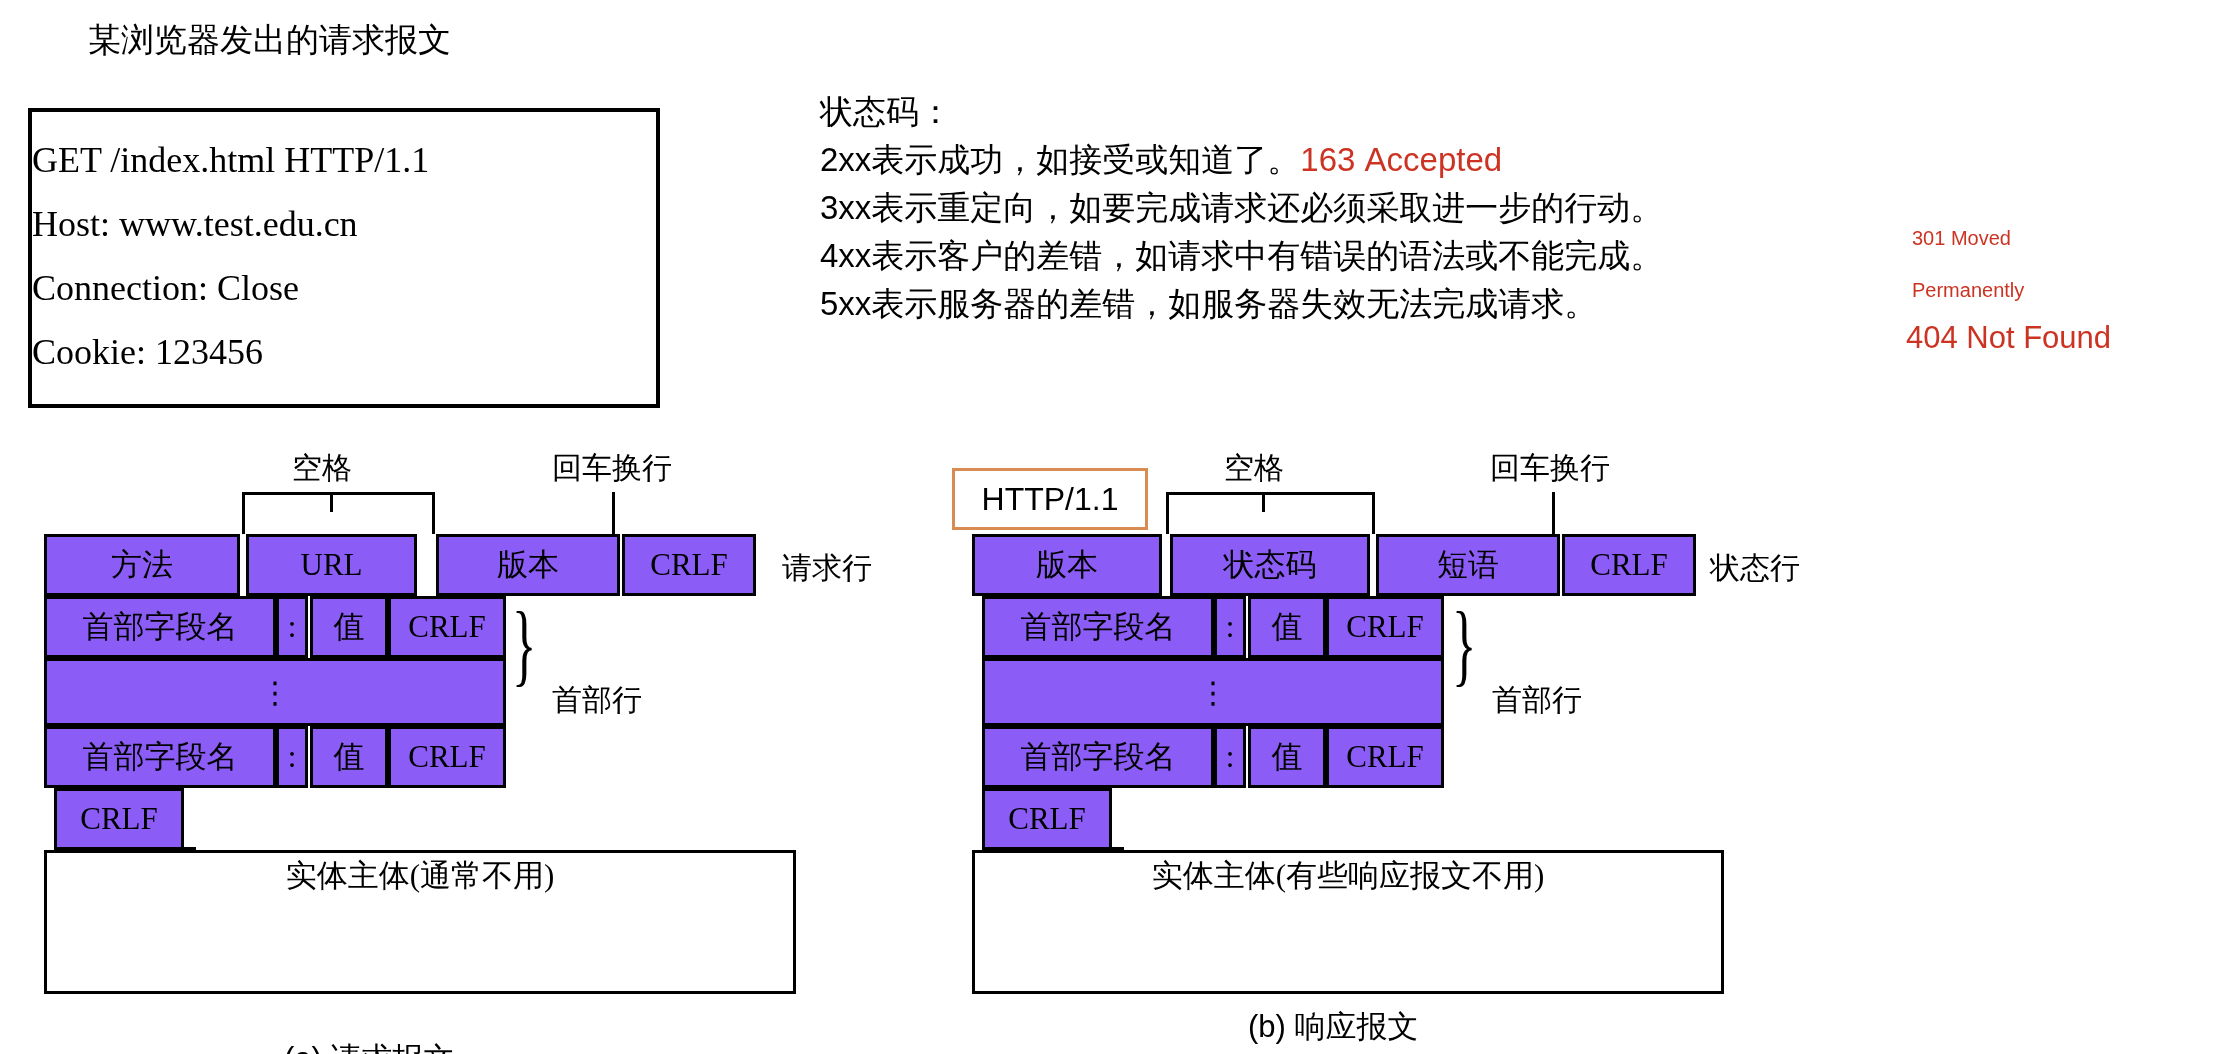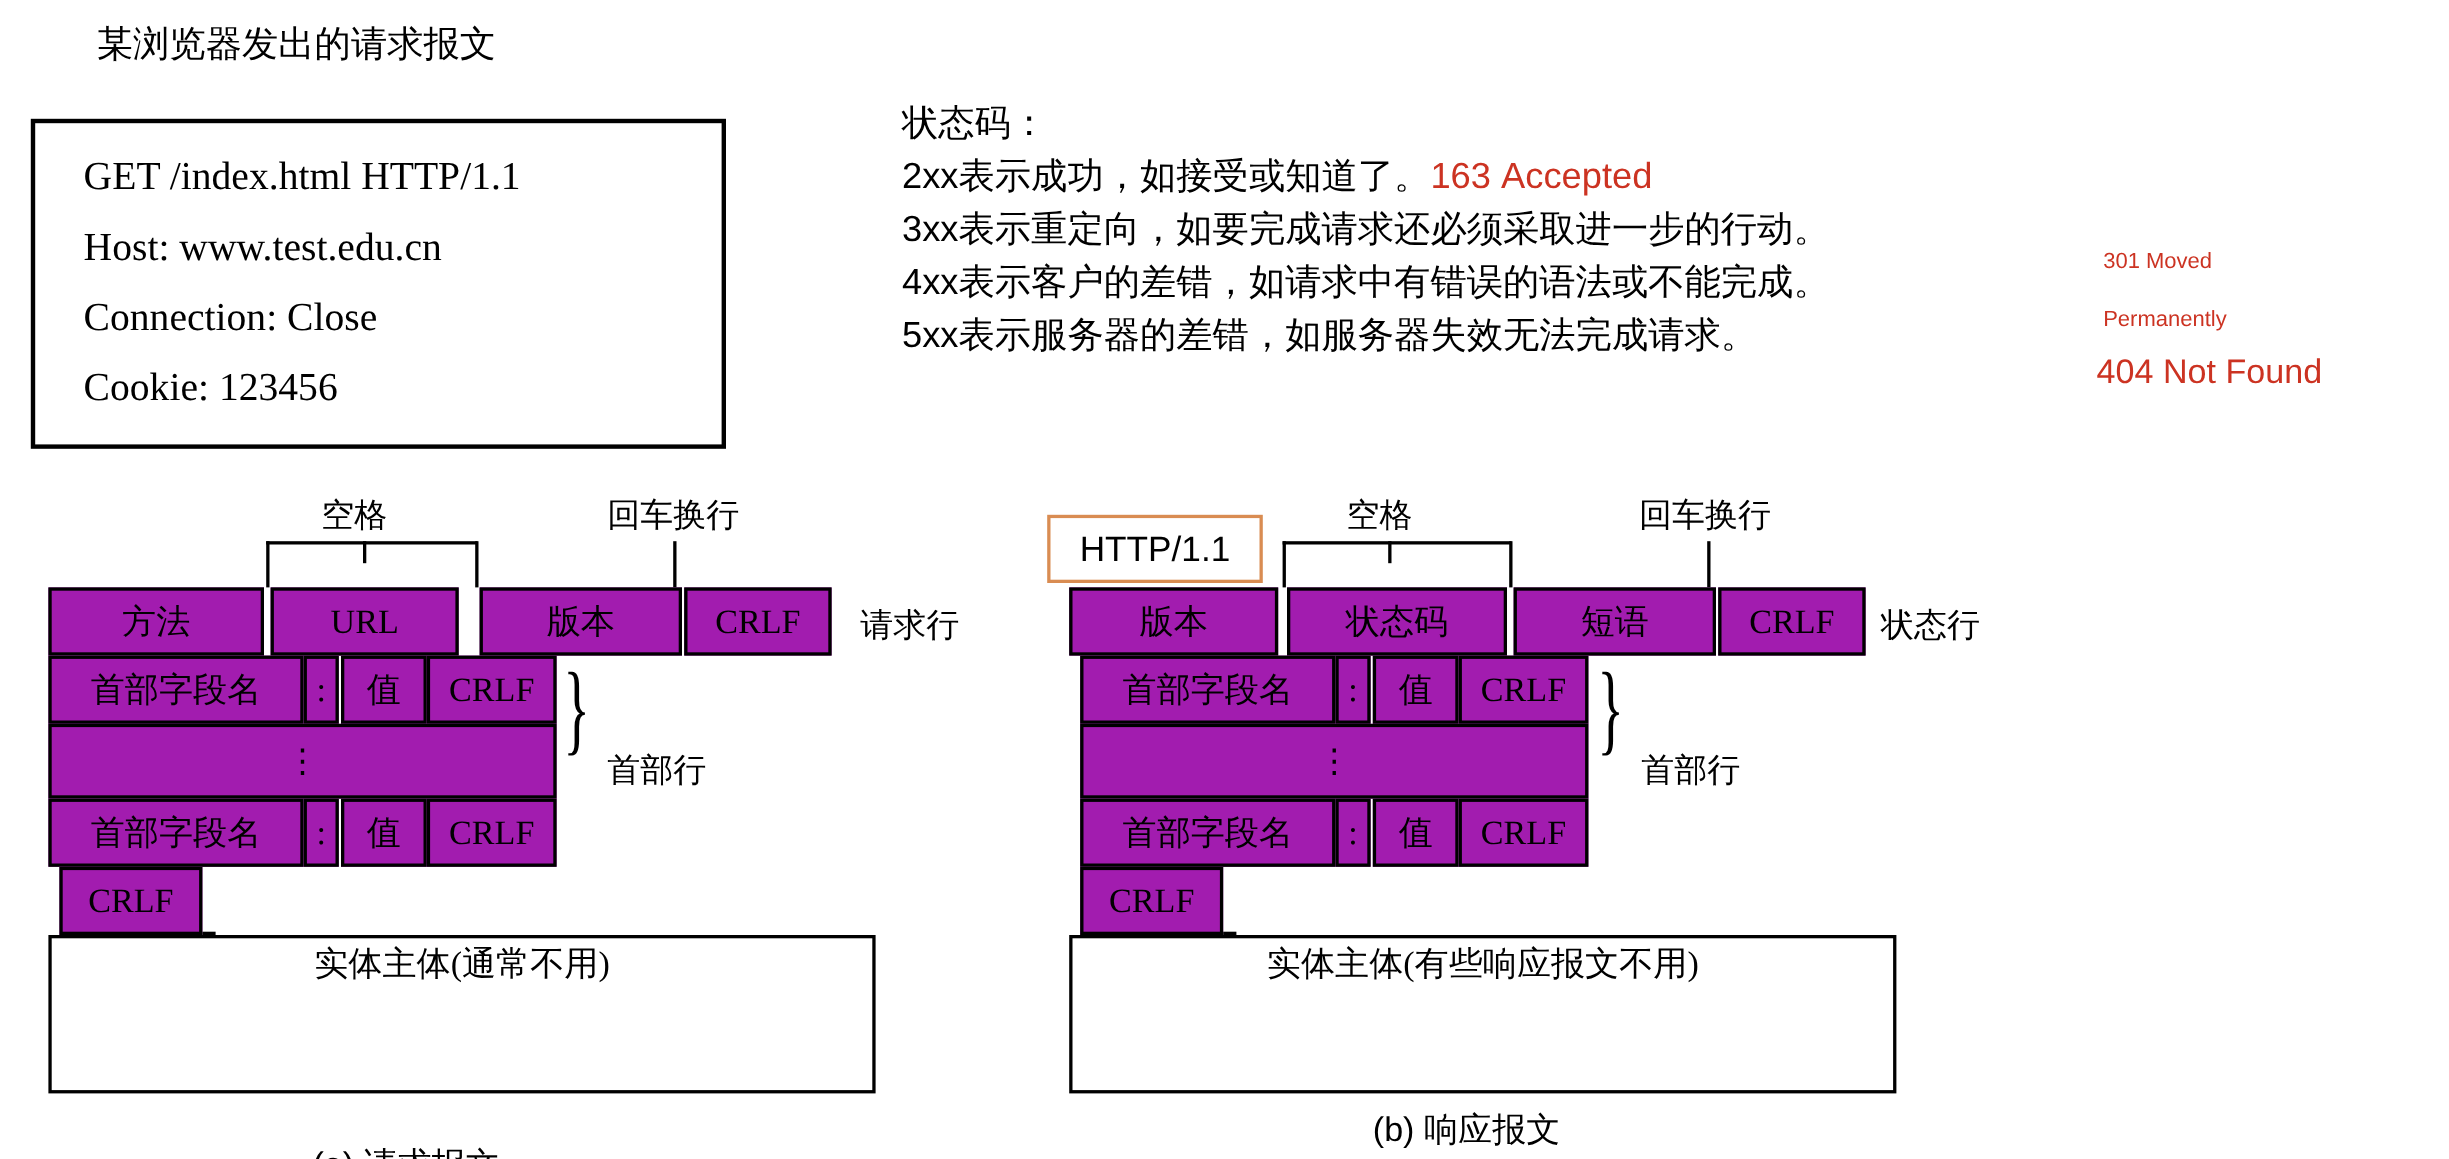--- a/index.html
+++ b/index.html
@@ -27,21 +27,20 @@
   #req-box {
     left: 28px; top: 108px;
     width: 632px; height: 300px;
     border: 4px solid #000000;
     box-sizing: border-box;
   }
   #req-box .line {
     font-family: "Liberation Serif", serif;
     font-size: 36px;
     line-height: 64px;
-    padding-left: 44px;
     white-space: nowrap;
   }
   #req-box .line:first-child { padding-top: 16px; }
 
   
   #status-block {
     left: 820px; top: 88px;
     font-size: 33px;
     line-height: 48px;
     white-space: nowrap;
@@ -64,21 +63,21 @@
 
   
   .seg {
     border: 3px solid #000000;
     box-sizing: border-box;
     display: flex;
     align-items: center;
     justify-content: center;
     font-family: "Liberation Serif", serif;
     font-size: 31px;
-    background: #a21caf;
+    background: #8b5cf6;
     white-space: nowrap;
   }
   .lbl {
     font-family: "Liberation Sans", sans-serif;
     font-size: 30px;
     white-space: nowrap;
   }
   .vline { width: 3px; background: #000000; }
   .hline { height: 3px; background: #000000; }
   .brace {

